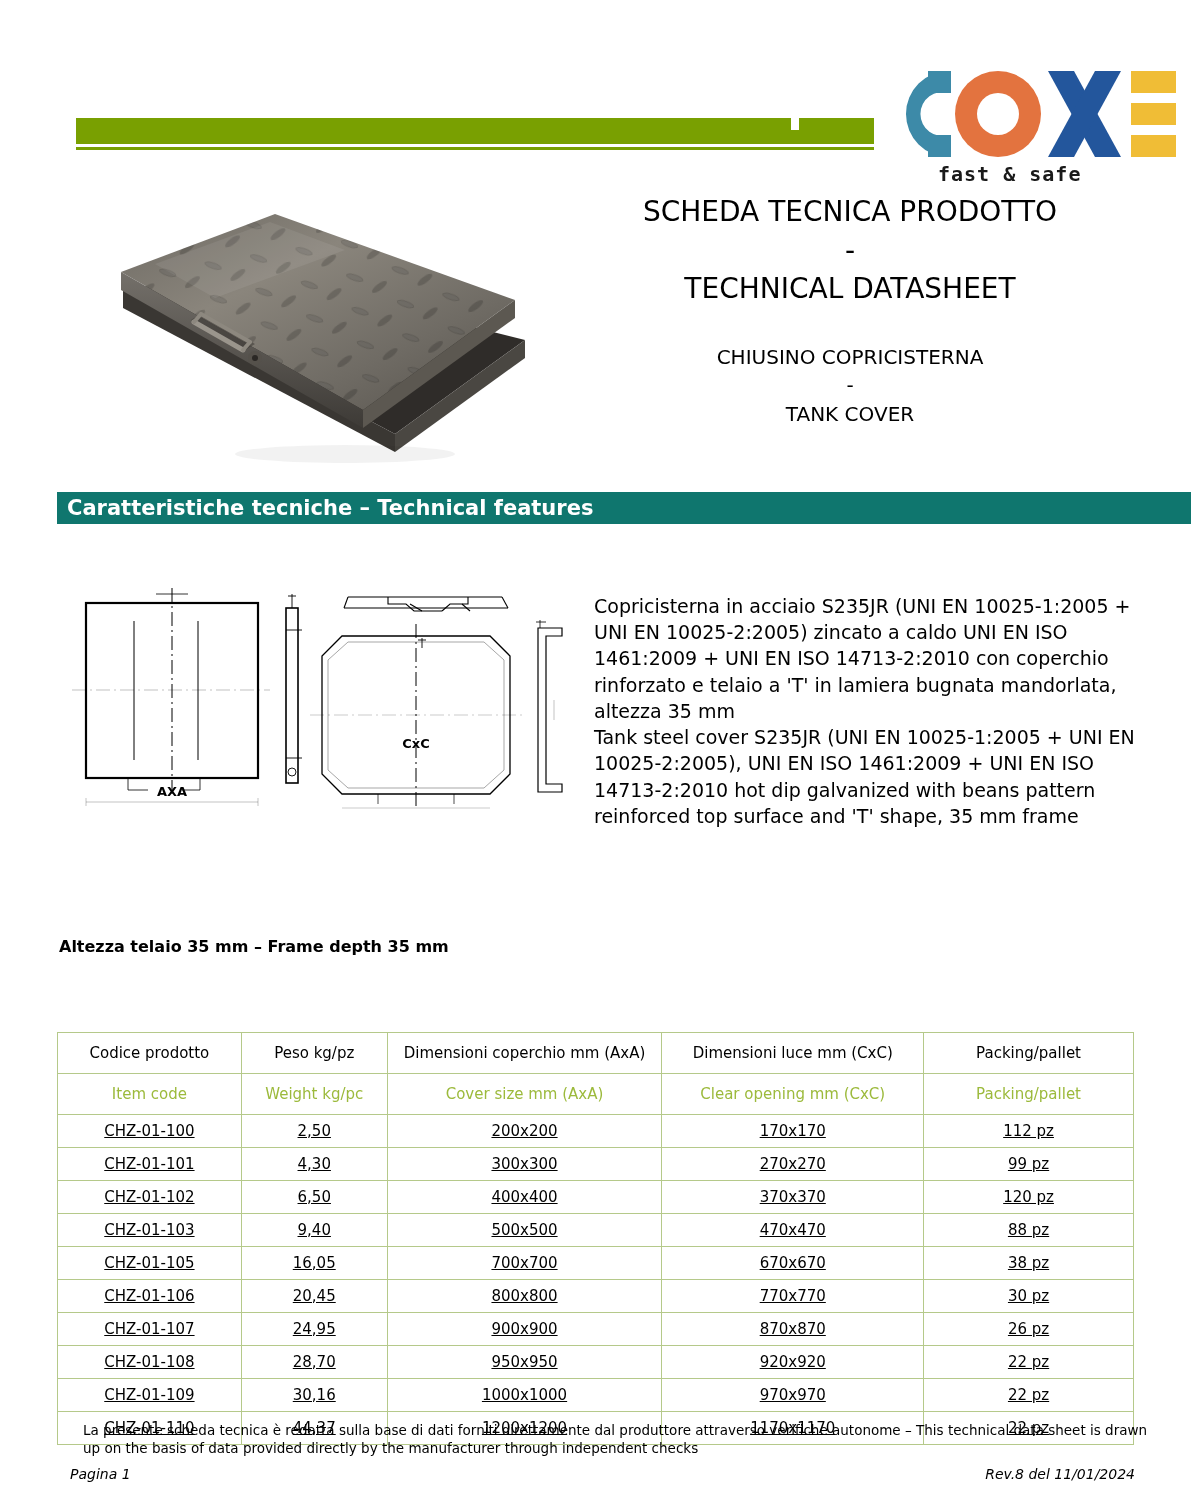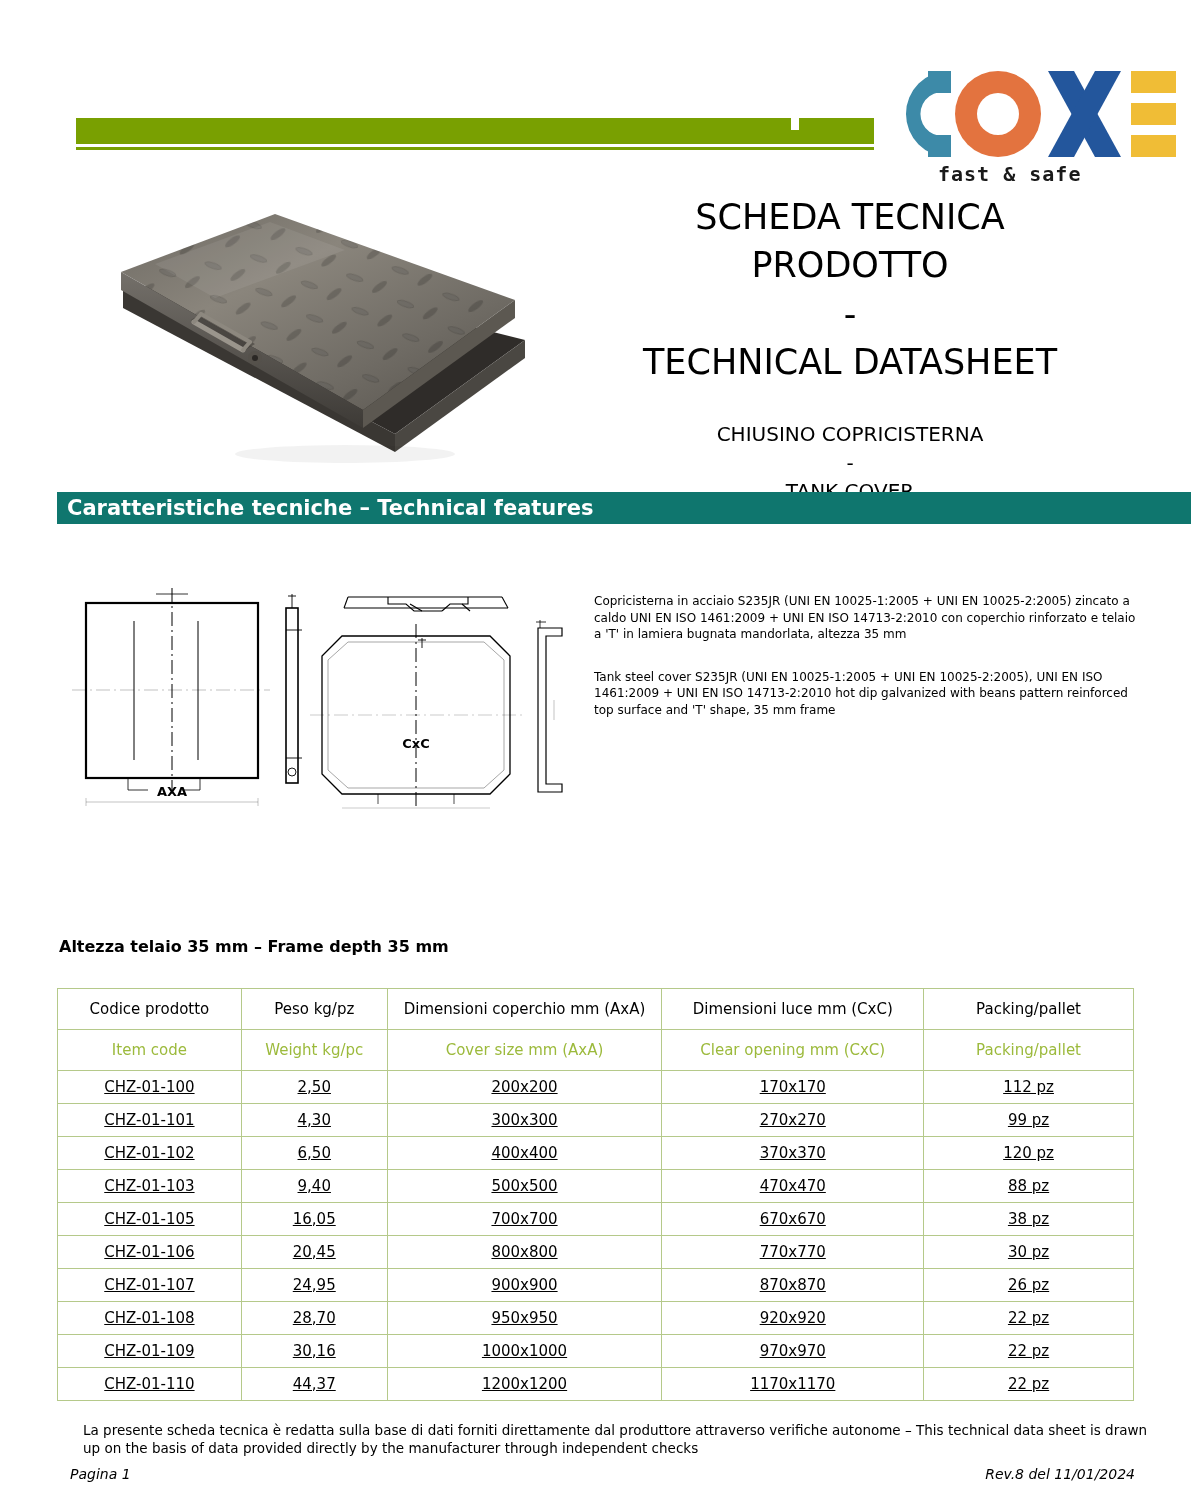--- a/index.html
+++ b/index.html
@@ -93,21 +93,21 @@
   
   .title-block {
     position: absolute;
     left: 600px;
     top: 193px;
     width: 500px;
     text-align: center;
   }
   .title-main {
     font-family: "DejaVu Sans", sans-serif;
-    font-size: 35px;
+    font-size: 28px;
     line-height: 1.38;
     color: #000;
     font-weight: normal;
   }
   .title-sub {
     margin-top: 34px;
     font-family: "DejaVu Sans", sans-serif;
     font-size: 20px;
     line-height: 1.42;
     color: #000;
@@ -142,25 +142,25 @@
   }
   .drawings svg { display: block; }
 
   
   .features-text {
     position: absolute;
     left: 594px;
     top: 593px;
     width: 548px;
     font-family: "DejaVu Sans", sans-serif;
-    font-size: 12px;
+    font-size: 19px;
     line-height: 1.38;
     color: #000;
   }
-  .features-text p + p { margin-top: 26px; }
+  .features-text p + p { }
 
   
   .frame-depth {
     position: absolute;
     left: 59px;
     top: 937px;
     font-family: "DejaVu Sans", sans-serif;
     font-size: 16px;
     font-weight: bold;
     color: #000;
@@ -170,20 +170,21 @@
   .table-wrap {
     position: absolute;
     left: 57px;
     top: 988px;
     width: 1077px;
   }
   table.spec {
     width: 100%;
     border-collapse: collapse;
     font-family: "DejaVu Sans", sans-serif;
+    margin-top: 44px;
   }
   table.spec th, table.spec td {
     border: 1px solid #b5c98a;
     text-align: center;
     font-weight: normal;
   }
   table.spec th.it {
     font-size: 15px;
     color: #000;
     height: 41px;

